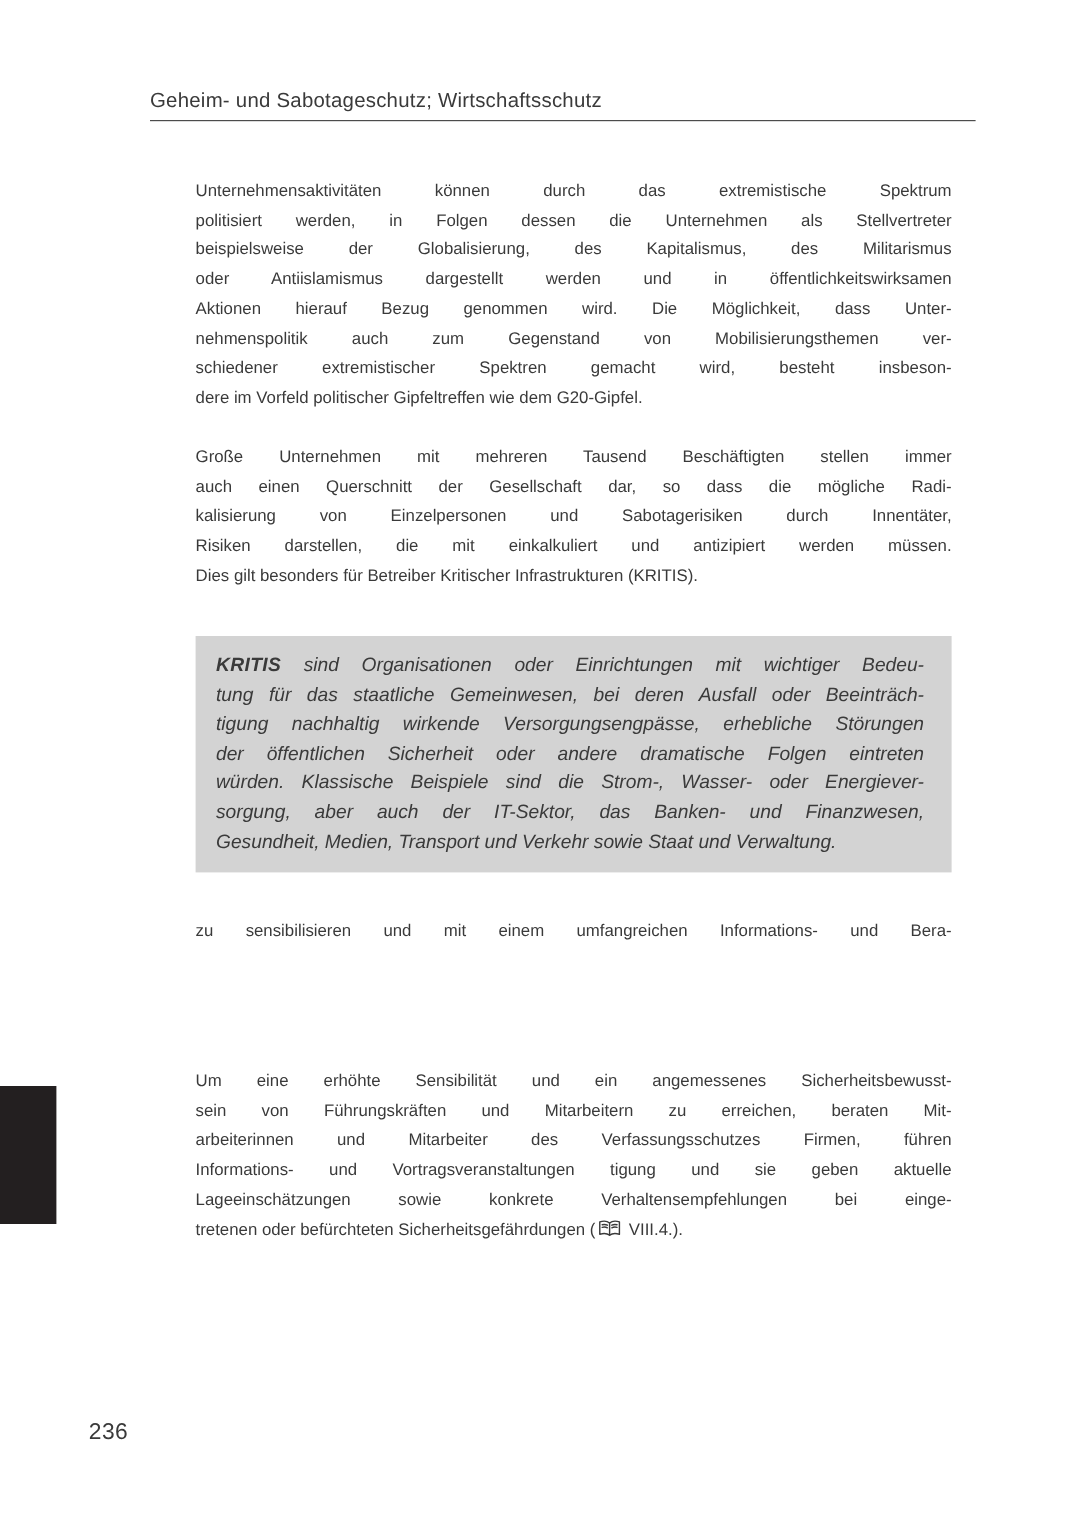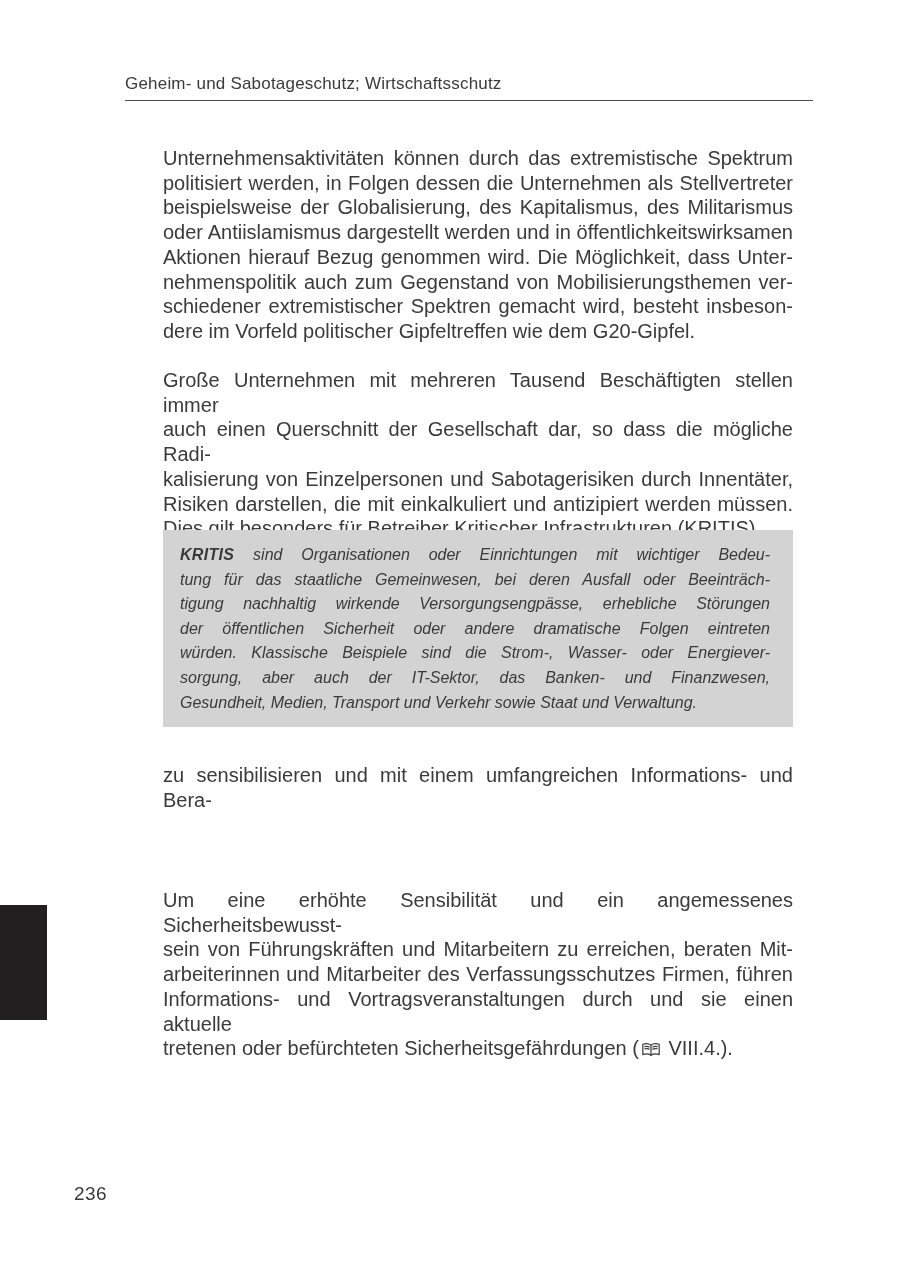--- a/index.html
+++ b/index.html
@@ -36,21 +36,21 @@
     padding-bottom: 6px;
     border-bottom: 1.5px solid var(--rule);
     color: var(--text);
     margin-left: 20px;
   }
   
   .para {
     position: absolute;
     left: 163px;
     width: 630px;
-    font-size: 20px;
+    font-size: 14px;
     line-height: 24.7px;
   }
   .p1 { top: 146px; }
   .p2 { top: 368px; }
   .p3 { top: 763px; }
   .p4 { top: 888px; }
   .tline {
     text-align: justify;
     text-align-last: justify;
     white-space: normal;
@@ -137,21 +137,22 @@
     </div>
 
   <div class="para p3">
       <div class="tline">zu sensibilisieren und mit einem umfangreichen Informations- und Bera-</div>
     </div>
 
   <div class="para p4">
       <div class="tline">Um eine erhöhte Sensibilität und ein angemessenes Sicherheitsbewusst-</div>
       <div class="tline">sein von Führungskräften und Mitarbeitern zu erreichen, beraten Mit-</div>
       <div class="tline">arbeiterinnen und Mitarbeiter des Verfassungsschutzes Firmen, führen</div>
-      <div class="tline">Informations- und Vortragsveranstaltungen durch und sie einen aktuelle</div>
+      <div class="tline">Informations- und Vortragsveranstaltungen tigung und sie geben aktuelle</div>
+      <div class="tline">Lageeinschätzungen sowie konkrete Verhaltensempfehlungen bei einge-</div>
       <div class="tline tline-last">tretenen oder befürchteten Sicherheitsgefährdungen (<span class="inline-icon"><svg width="20" height="15" viewBox="0 0 22 16" fill="none" stroke="currentColor" stroke-width="1.3" stroke-linejoin="round" stroke-linecap="round">
             <path d="M11 3.2 C8.8 1.4 5.2 1.2 2 2.2 L2 13.6 C5.2 12.6 8.8 12.8 11 14.4 C13.2 12.8 16.8 12.6 20 13.6 L20 2.2 C16.8 1.2 13.2 1.4 11 3.2 Z"></path>
             <path d="M11 3.2 L11 14.4"></path>
             <path d="M4.2 4.8 C5.9 4.4 7.6 4.5 9 5.2 M4.2 7.2 C5.9 6.8 7.6 6.9 9 7.6 M13 5.2 C14.4 4.5 16.1 4.4 17.8 4.8 M13 7.6 C14.4 6.9 16.1 6.8 17.8 7.2"></path>
           </svg></span> VIII.4.).</div>
     </div>
 
   <div class="thumb-tab"></div>
 
   <div class="page-number">236</div>

